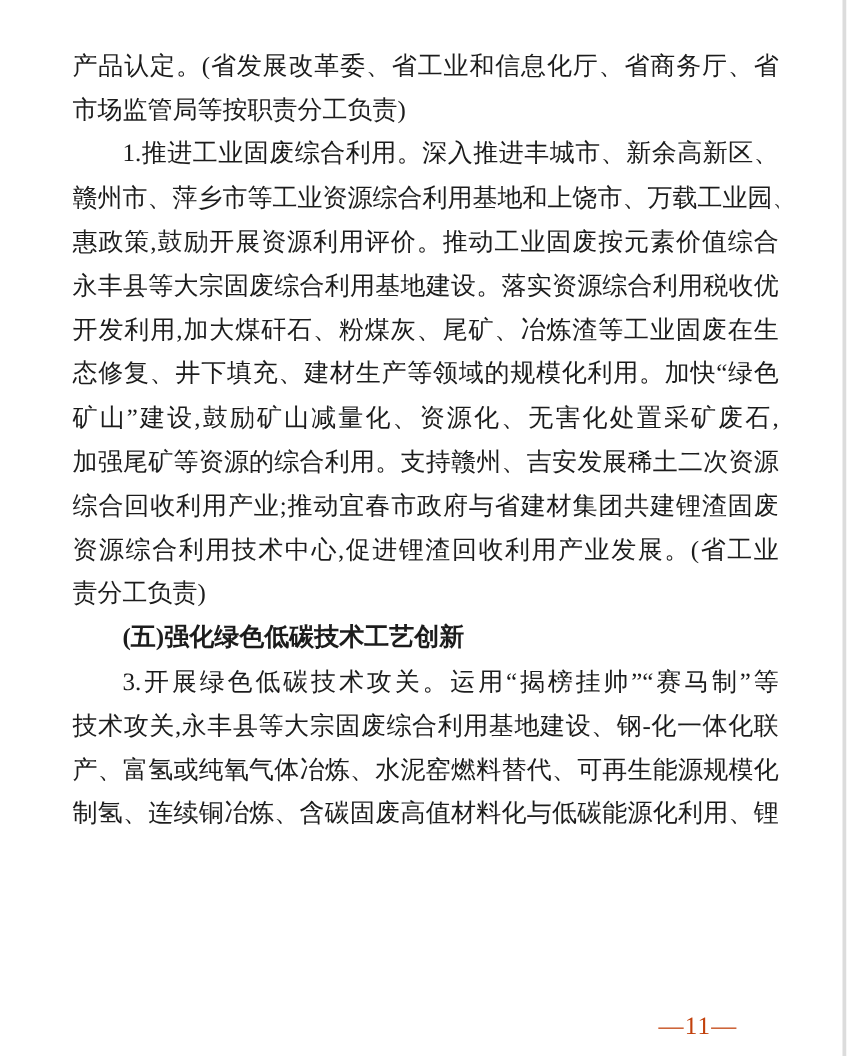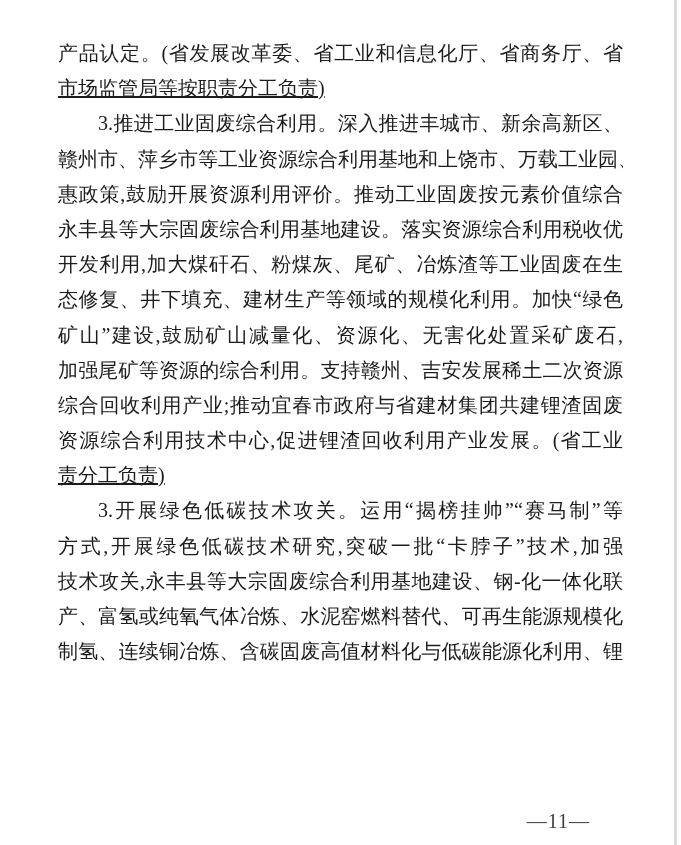--- a/index.html
+++ b/index.html
@@ -26,66 +26,65 @@
     height: 35.2px;
     color: #1c1c1c;
     text-align: justify;
     text-align-last: justify;
     overflow: hidden;
     white-space: nowrap;
   }
   .line.plain {
     text-align: center;
     text-align-last: left;
-    text-decoration: underline;
   }
   .line.indent {
     text-indent: 40px;
   }
   .line.heading {
     font-weight: 700;
     text-align: left;
     text-align-last: left;
   }
   .page-number {
     position: absolute;
     top: 810px;
     right: 91px;
     font-size: 20px;
-    color: #404040;
+    color: #c2410c;
     letter-spacing: 1px;
   }
   .edge-line {
     position: absolute;
     top: 0;
     bottom: 0;
     right: 4px;
     width: 3px;
     background: #dcdcdc;
   }
 </style>
 </head>
 <body>
 
 <div class="doc">
   <div class="line">产品认定。(省发展改革委、省工业和信息化厅、省商务厅、省</div>
   <div class="line plain">市场监管局等按职责分工负责)</div>
-  <div class="line indent">3.推进工业固废综合利用。深入推进丰城市、新余高新区、</div>
+  <div class="line indent">1.推进工业固废综合利用。深入推进丰城市、新余高新区、</div>
   <div class="line">赣州市、萍乡市等工业资源综合利用基地和上饶市、万载工业园、</div>
   <div class="line">惠政策,鼓励开展资源利用评价。推动工业固废按元素价值综合</div>
   <div class="line">永丰县等大宗固废综合利用基地建设。落实资源综合利用税收优</div>
   <div class="line">开发利用,加大煤矸石、粉煤灰、尾矿、冶炼渣等工业固废在生</div>
   <div class="line">态修复、井下填充、建材生产等领域的规模化利用。加快“绿色</div>
   <div class="line">矿山”建设,鼓励矿山减量化、资源化、无害化处置采矿废石,</div>
   <div class="line">加强尾矿等资源的综合利用。支持赣州、吉安发展稀土二次资源</div>
   <div class="line">综合回收利用产业;推动宜春市政府与省建材集团共建锂渣固废</div>
   <div class="line">资源综合利用技术中心,促进锂渣回收利用产业发展。(省工业</div>
   <div class="line plain">责分工负责)</div>
+  <div class="line indent heading">(五)强化绿色低碳技术工艺创新</div>
   <div class="line indent">3.开展绿色低碳技术攻关。运用“揭榜挂帅”“赛马制”等</div>
-  <div class="line">方式,开展绿色低碳技术研究,突破一批“卡脖子”技术,加强</div>
   <div class="line">技术攻关,永丰县等大宗固废综合利用基地建设、钢-化一体化联</div>
   <div class="line">产、富氢或纯氧气体冶炼、水泥窑燃料替代、可再生能源规模化</div>
   <div class="line">制氢、连续铜冶炼、含碳固废高值材料化与低碳能源化利用、锂</div>
 </div>
 
 <div class="page-number">—11—</div>
 
 <div class="edge-line"></div>
 
 </body></html>

